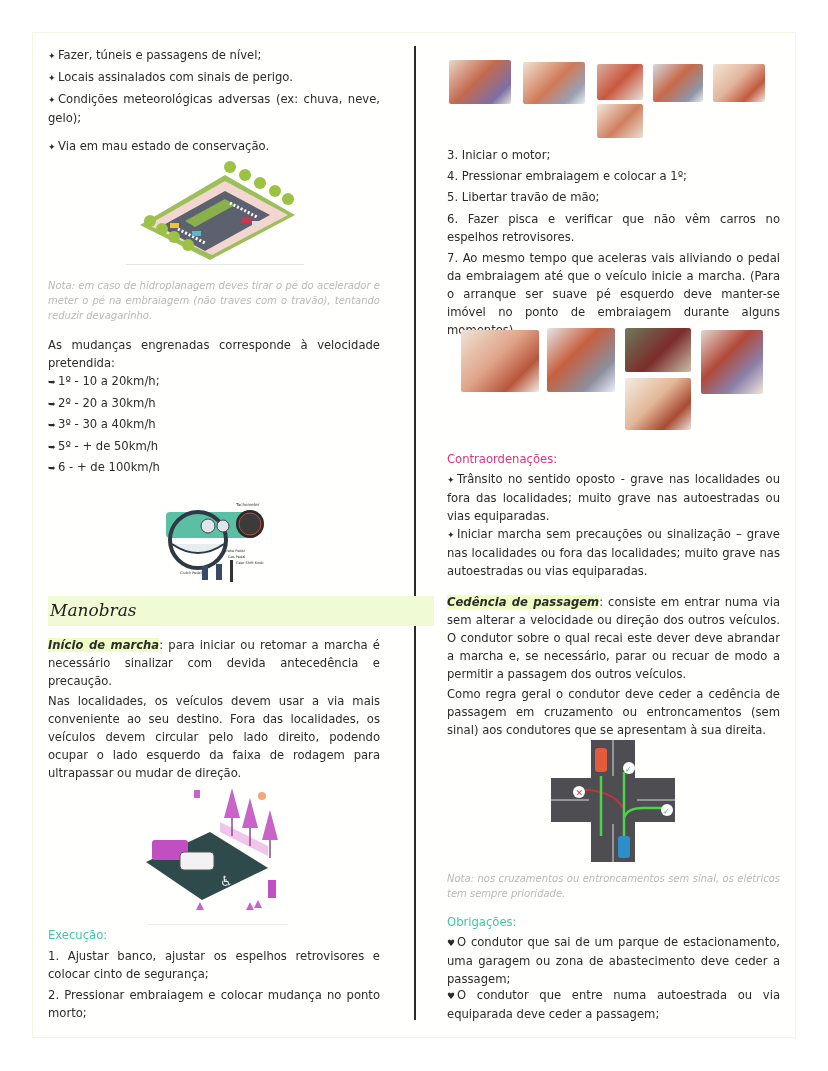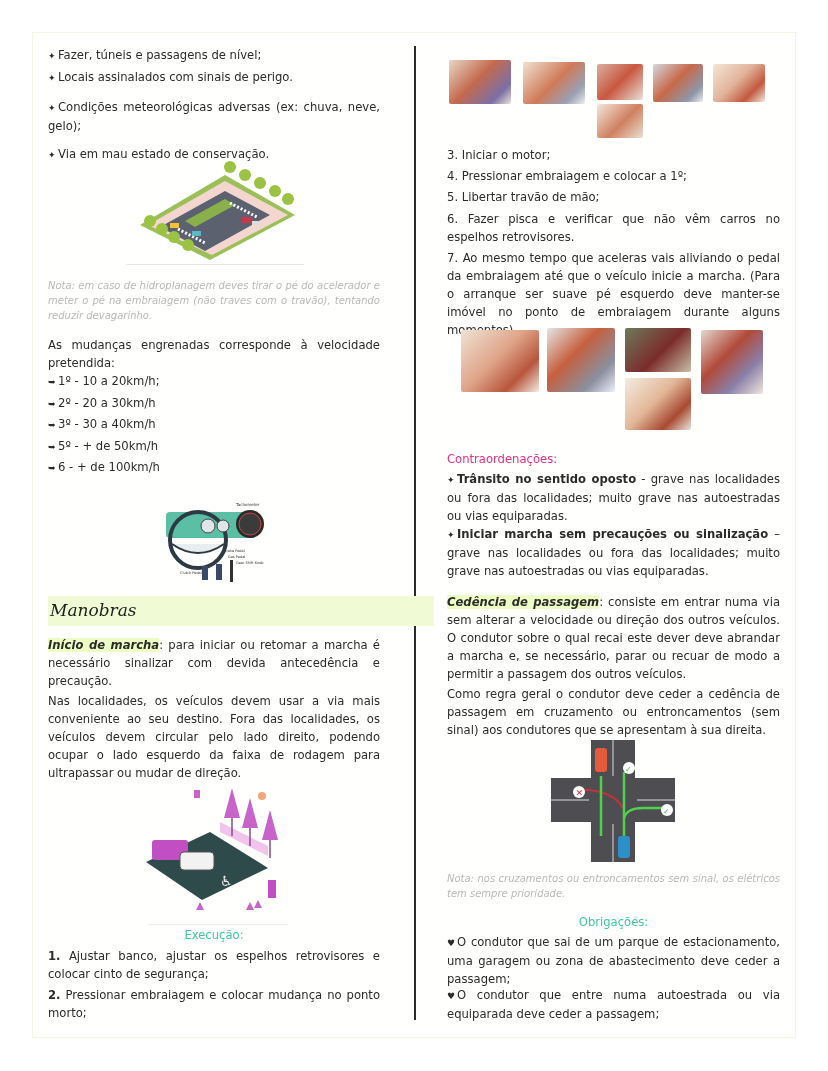--- a/index.html
+++ b/index.html
@@ -9,43 +9,43 @@
     position: absolute; left: 32px; top: 32px; width: 764px; height: 1006px;
     border: 1px solid #f5f5e4; background: #fffffe;
   }
   .divider { position: absolute; left: 414px; top: 46px; width: 2px; height: 974px; background: #2a2a2a; }
   .col { position: absolute; top: 0; }
   .col-left { left: 48px; width: 332px; }
   .col-right { left: 447px; width: 333px; }
   p, .line { font-size: 11.6px; line-height: 18px; text-align: justify; }
   .blk { position: absolute; left: 0; width: 100%; }
   .note { color: #b9b9b9; font-size: 10px; line-height: 15px; text-align: justify; font-style: italic; }
-  .sub-teal { color: #3fc7a4; font-size: 11.6px; text-align: center; }
+  .sub-teal { color: #3fc7a4; font-size: 11.6px; }
   .sub-pink { color: #e2307d; font-size: 11.6px; }
   .hl { background: #eefdc4; font-weight: bold; font-style: italic; }
-  b { font-weight: bold; }
+  b { font-weight: normal; }
   .bullet { display: inline-block; width: 10px; font-size: 9px; }
   .heading-bar {
     position: absolute; left: 0; width: 386px; height: 30px; background: #f0fad4;
     font-family: "DejaVu Serif", serif; font-style: italic; font-size: 17px; padding: 4px 2px; color: #1f1f1f;
   }
   .img { position: absolute; }
   .illus { position: absolute; border-radius: 2px; }
 </style>
 </head>
 <body>
 
 <div class="page"></div>
 <div class="divider"></div>
 
 <div class="col col-left">
   <div class="blk" style="top:46px">
     <div class="line"><span class="bullet">✦</span><span>Fazer, túneis e passagens de nível;</span></div>
     <div class="line" style="margin-top:3px"><span class="bullet">✦</span><span>Locais assinalados com sinais de perigo.</span></div>
-    <div class="line" style="margin-top:11px"><span class="bullet">✦</span><span>Condições meteorológicas adversas (ex: chuva, neve, gelo);</span></div>
+    <div class="line" style="margin-top:3px"><span class="bullet">✦</span><span>Condições meteorológicas adversas (ex: chuva, neve, gelo);</span></div>
     <div class="line" style="margin-top:10px"><span class="bullet">✦</span><span>Via em mau estado de conservação.</span></div>
   </div>
 
   <div class="img" style="left:82px;top:155px;width:170px;height:105px">
     <svg width="170" height="105" viewBox="0 0 170 105">
       <polygon points="10,70 95,20 165,60 80,105" fill="#9dbf5a"></polygon>
       <polygon points="18,70 95,26 158,60 82,100" fill="#f3d6cf"></polygon>
       <polygon points="30,72 95,36 140,60 75,96" fill="#5c6170"></polygon>
       <polygon points="55,66 95,44 105,50 65,72" fill="#8ab04c"></polygon>
       <line x1="48" y1="74" x2="75" y2="88" stroke="#fff" stroke-width="3" stroke-dasharray="2,2"></line>

